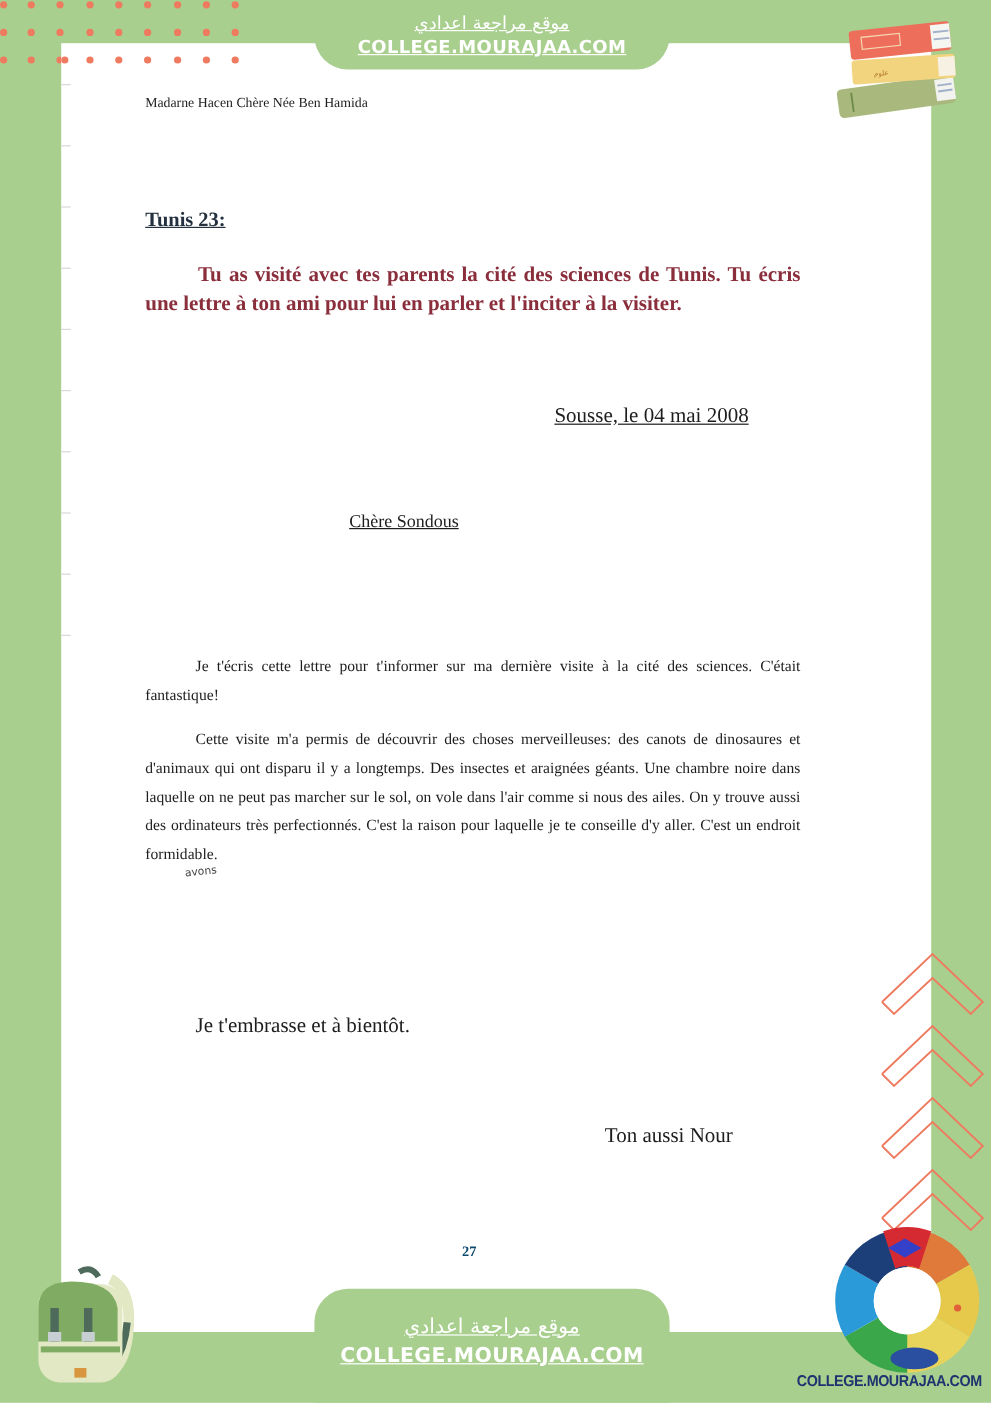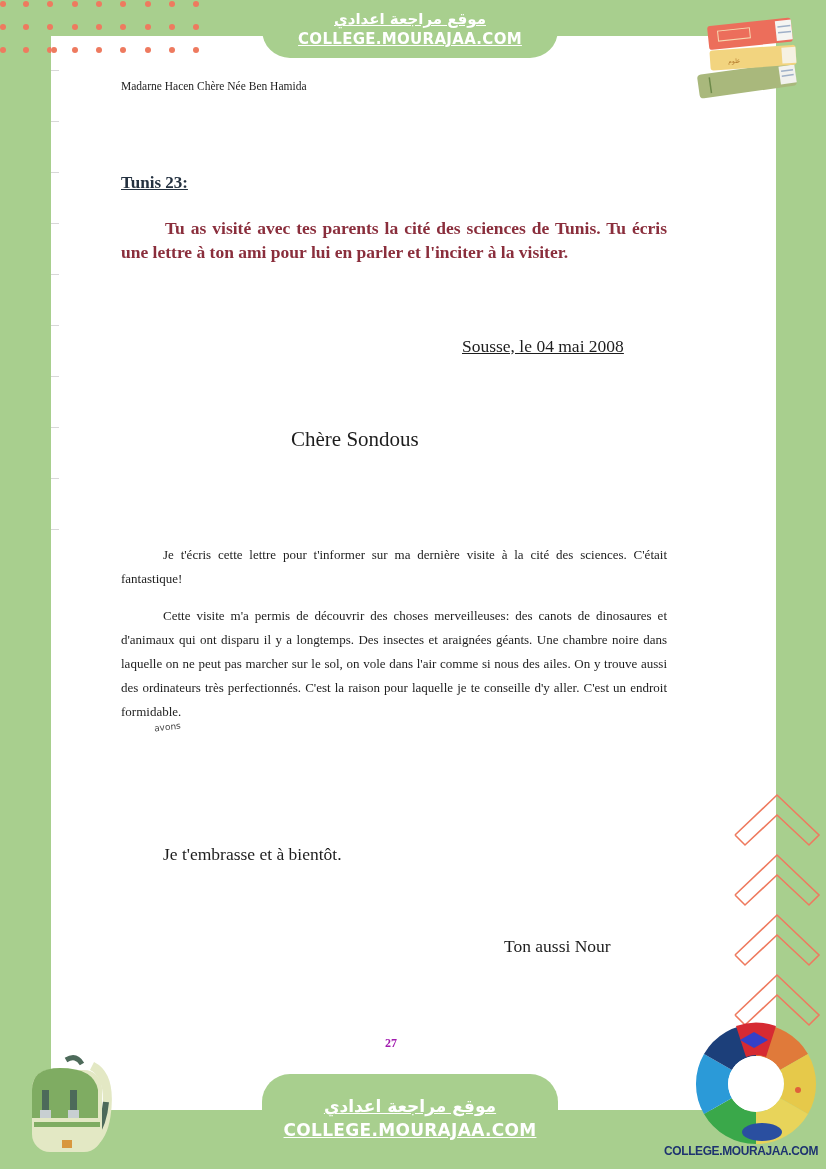--- a/index.html
+++ b/index.html
@@ -20,48 +20,48 @@
     background: #a8cf8e; border-radius: 0 0 28px 28px;
     text-align: center; color: #ffffff;
     font-family: "DejaVu Sans", sans-serif;
   }
   .tab-bottom {
     position: absolute; left: 262px; top: 1074px; width: 296px; height: 95px;
     background: #a8cf8e; border-radius: 28px 28px 0 0;
     text-align: center; color: #ffffff;
     font-family: "DejaVu Sans", sans-serif;
   }
-  .brand-ar { display: block; font-size: 15px; font-weight: bold; text-decoration: underline; line-height: 20px; }
+  .brand-ar { display: block; font-size: 15px; font-weight: normal; text-decoration: underline; line-height: 20px; }
   .brand-en { display: block; font-size: 15px; font-weight: bold; text-decoration: underline; letter-spacing: 0.3px; line-height: 20px; }
   .tab-top .brand-ar { margin-top: 9px; }
   .tab-bottom .brand-ar { margin-top: 20px; font-size: 17px; line-height: 24px; }
   .tab-bottom .brand-en { font-size: 17px; line-height: 24px; }
 
   .margin-tick { position: absolute; left: 51px; width: 8px; height: 1px; background: #d8d8d8; }
 
   .doc { position: absolute; color: #1d1d1d; }
   .author { left: 121px; top: 80px; font-size: 11.5px; }
   .sujet { left: 121px; top: 173px; font-size: 17px; font-weight: bold; text-decoration: underline; color: #23303f; }
   .prompt {
     left: 121px; top: 216px; width: 546px; font-size: 17.5px; font-weight: bold;
     color: #8a2e3c; line-height: 24px; text-align: justify; text-align-last: left;
   }
   .prompt .indent { display: inline-block; width: 44px; }
   .date { left: 462px; top: 336px; font-size: 17.5px; text-decoration: underline; }
-  .greeting { left: 291px; top: 427px; font-size: 21px; }
+  .greeting { left: 291px; top: 427px; font-size: 15px; text-decoration: underline; }
   .para {
     left: 121px; width: 546px; font-size: 13px; line-height: 24px;
     text-align: justify; text-align-last: left;
   }
   .para .indent { display: inline-block; width: 42px; }
   .p1 { top: 543px; }
   .p2 { top: 604px; }
   .closing { left: 163px; top: 844px; font-size: 17.5px; }
   .signature { left: 504px; top: 936px; font-size: 17.5px; }
-  .page-num { left: 385px; top: 1036px; font-size: 12px; font-weight: bold; color: #a21caf; }
+  .page-num { left: 385px; top: 1036px; font-size: 12px; font-weight: bold; color: #0c4a6e; }
   .annot { position: absolute; left: 154px; top: 722px; font-size: 9px; font-family: "DejaVu Sans", sans-serif; color: #444; transform: rotate(-6deg); }
 
   .books { position: absolute; left: 688px; top: 10px; width: 120px; height: 90px; }
   .chevrons { position: absolute; left: 730px; top: 790px; width: 100px; height: 240px; }
   .logo { position: absolute; left: 694px; top: 1022px; width: 124px; height: 124px; }
   .logo-text {
     position: absolute; left: 664px; top: 1143px; width: 162px;
     font-family: "Liberation Sans", sans-serif; font-weight: bold; font-size: 13px;
     color: #1e3370; letter-spacing: -0.4px; transform: scaleX(0.92); transform-origin: left;
   }

